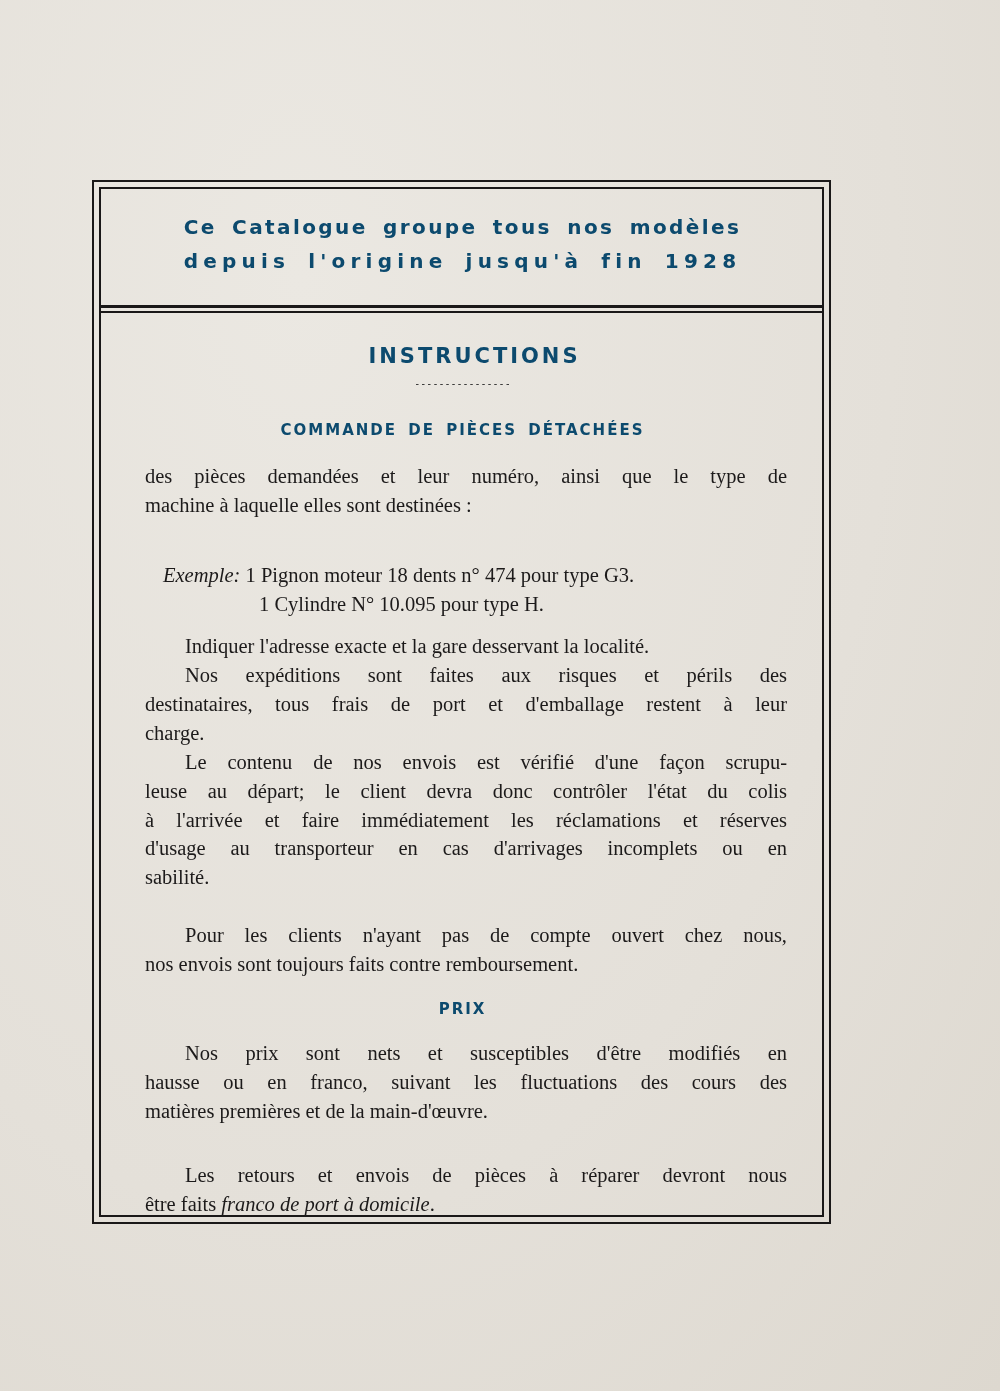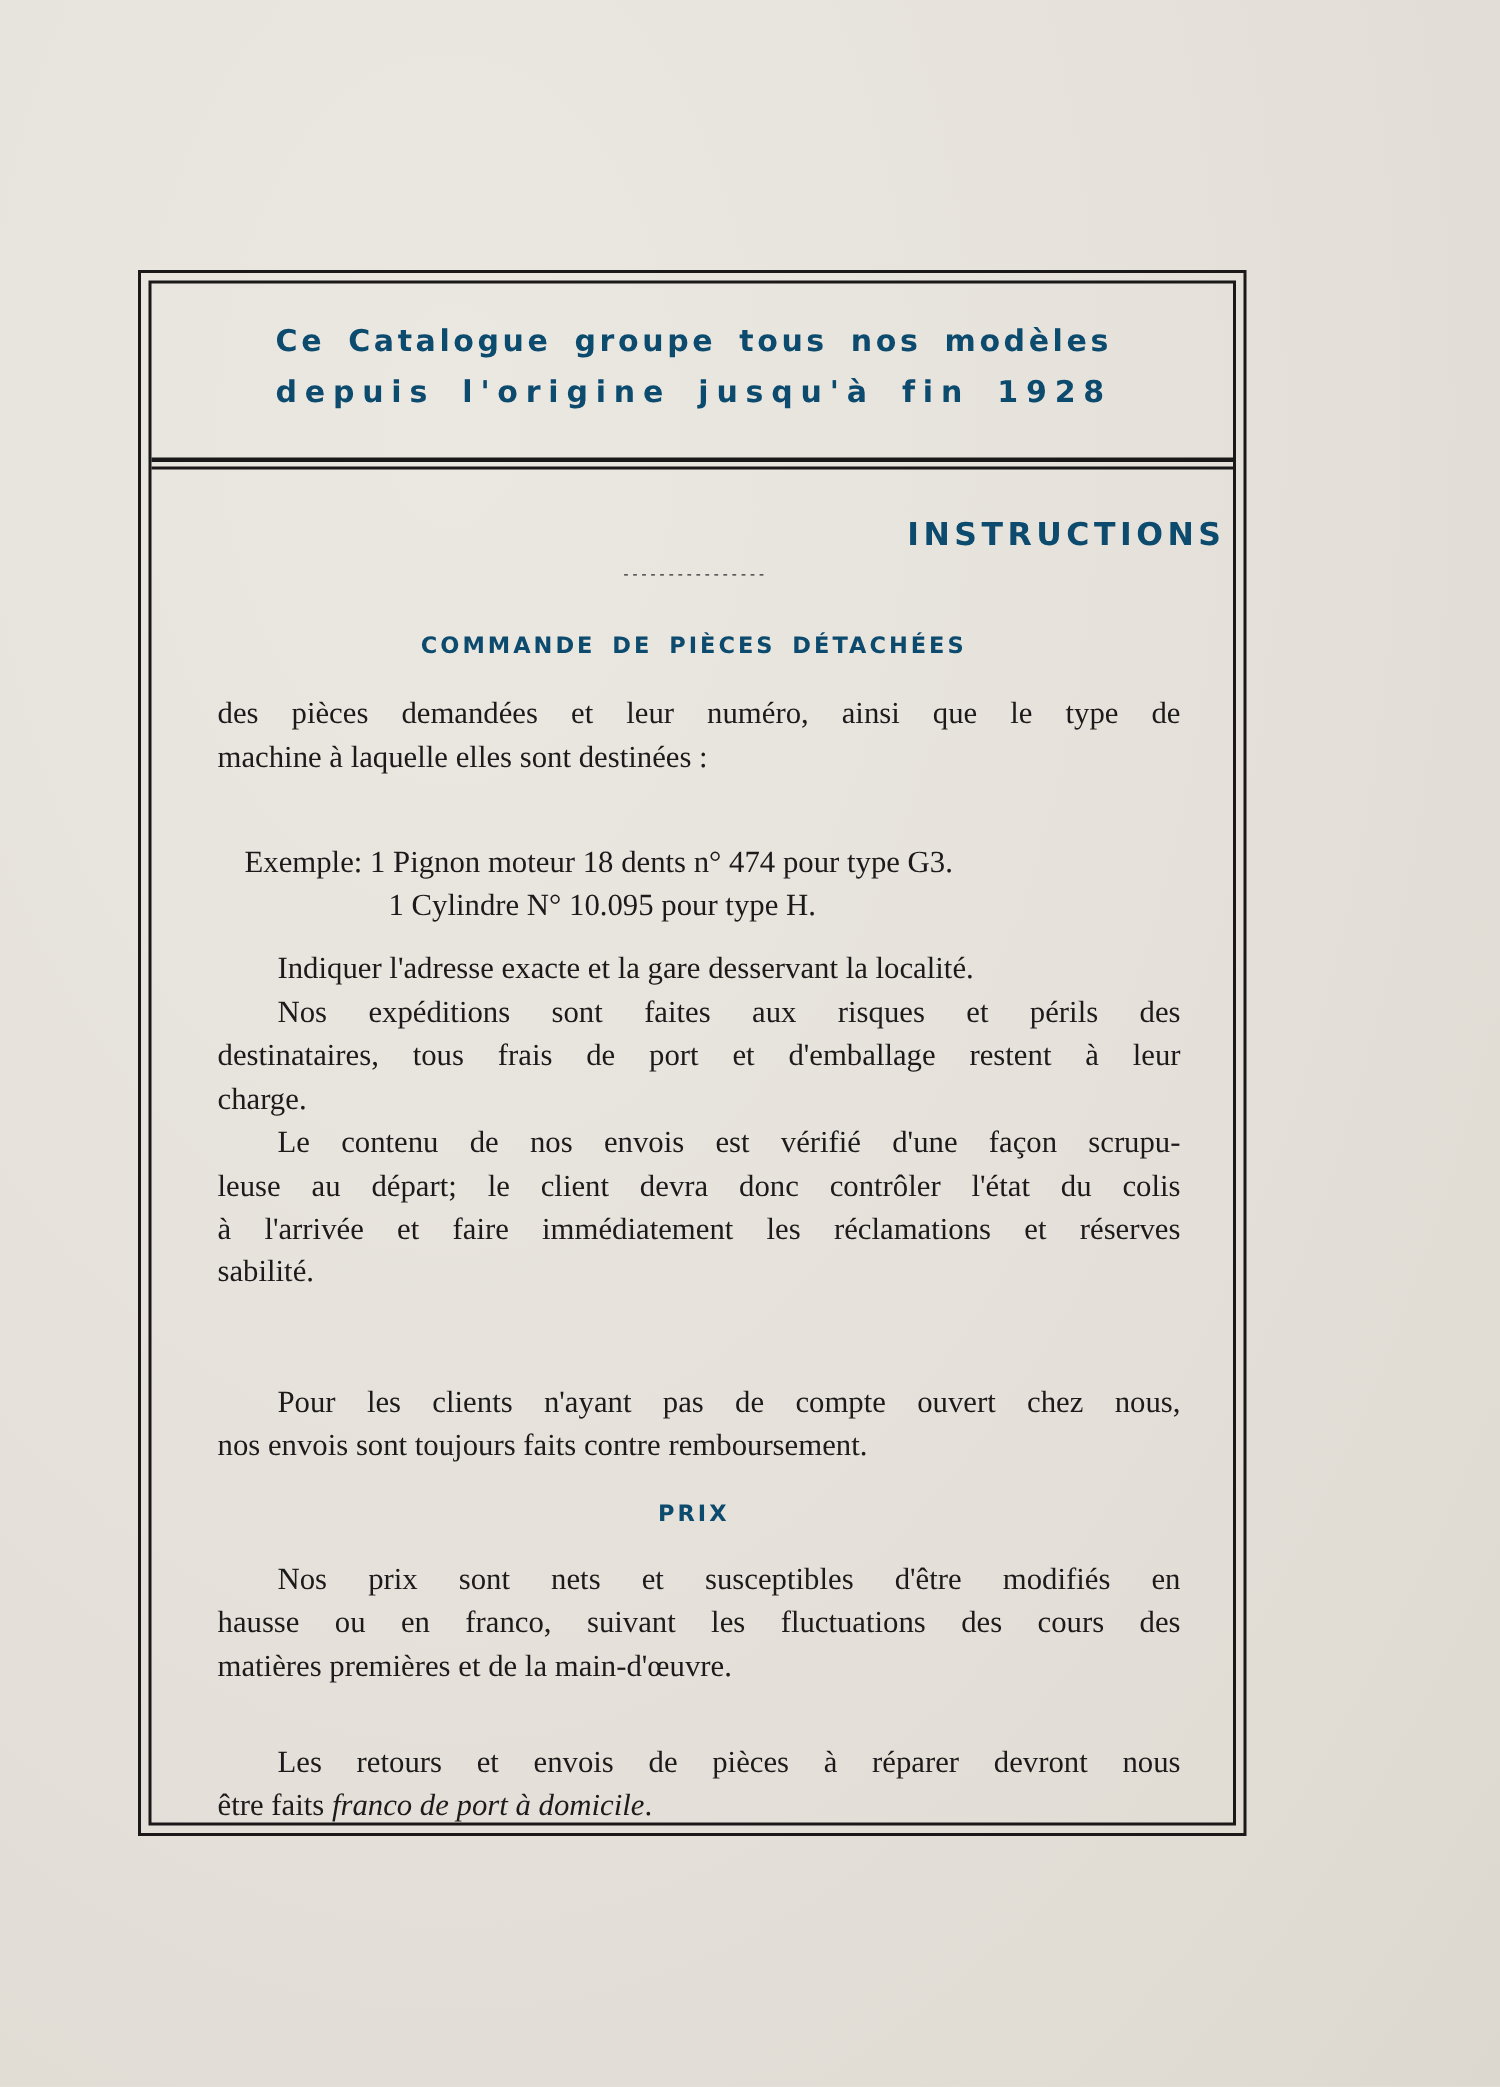--- a/index.html
+++ b/index.html
@@ -27,22 +27,22 @@
     color: #0c4a6e;
   }
   .headline {
     position: absolute; left: 100px; width: 725px; text-align: center;
     font-size: 20px; letter-spacing: 2.4px; line-height: 34px;
   }
   .hl1 { top: 210px; word-spacing: 6px; }
   .hl2 { top: 244px; letter-spacing: 5.2px; word-spacing: 6px; }
 
   .title {
-    position: absolute; left: 92px; width: 725px; top: 344px;
-    text-align: right; font-size: 21px; letter-spacing: 3px;
+    position: absolute; left: 112px; width: 725px; top: 344px;
+    text-align: center; font-size: 21px; letter-spacing: 3px;
   }
   .dashes {
     position: absolute; left: 100px; width: 725px; top: 378px;
     text-align: center; font-size: 10px; letter-spacing: 0px; color:#222;
     font-family: "DejaVu Sans Mono", monospace;
   }
   .subtitle {
     position: absolute; left: 100px; width: 725px; top: 421px;
     text-align: center; font-size: 15px; letter-spacing: 2px; word-spacing: 4px;
   }
@@ -56,21 +56,21 @@
     font-size: 20.5px; line-height: 28.8px;
     text-align: justify; text-align-last: left;
   }
   .para .first { text-indent: 40px; }
   .para p { margin: 0; }
   .justify-full { text-align-last: justify; }
 
   .example {
     position: absolute; left: 163px; top: 561px; font-size: 20.5px; line-height: 28.8px;
   }
-  .example .label { }
+  .example .label { font-style: italic; }
   .example .line2 { padding-left: 96px; }
   .ital { font-style: italic; }
 </style>
 </head>
 <body>
 
 <div class="frame-outer"></div>
 <div class="frame-inner"></div>
 <div class="divider-a"></div>
 <div class="divider-b"></div>
@@ -102,20 +102,21 @@
 <div class="para" style="top:661px;">
   <p class="first justify-full">Nos expéditions sont faites aux risques et périls des</p>
   <p class="justify-full">destinataires, tous frais de port et d'emballage restent à leur</p>
   <p>charge.</p>
 </div>
 
 <div class="para" style="top:748px;">
   <p class="first justify-full">Le contenu de nos envois est vérifié d'une façon scrupu-</p>
   <p class="justify-full">leuse au départ; le client devra donc contrôler l'état du colis</p>
   <p class="justify-full">à l'arrivée et faire immédiatement les réclamations et réserves</p>
+  <p class="justify-full">d'usage au transporteur en cas d'arrivages incomplets ou en</p>
   <p>sabilité.</p>
 </div>
 
 <div class="para" style="top:921px;">
   <p class="first justify-full">Pour les clients n'ayant pas de compte ouvert chez nous,</p>
   <p>nos envois sont toujours faits contre remboursement.</p>
 </div>
 
 <div class="prix stencil">PRIX</div>
 

